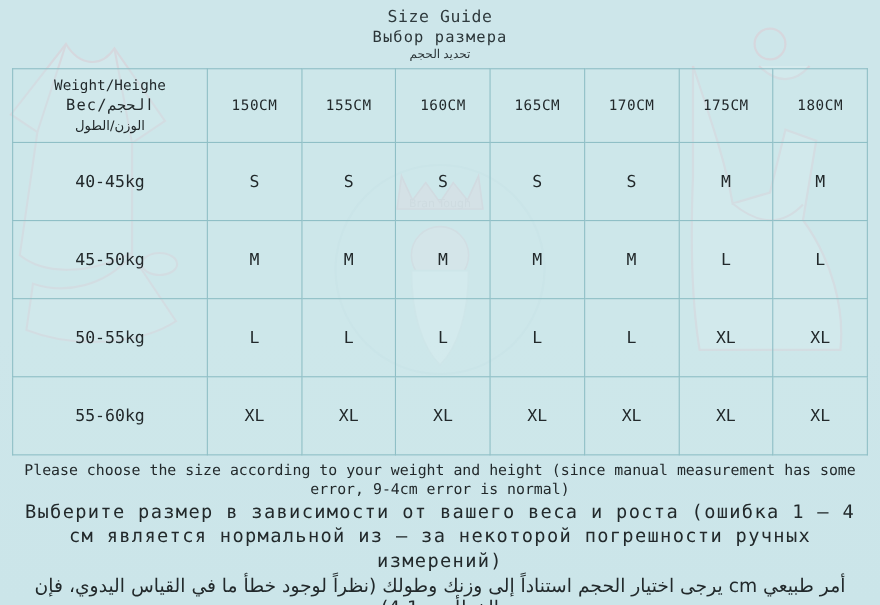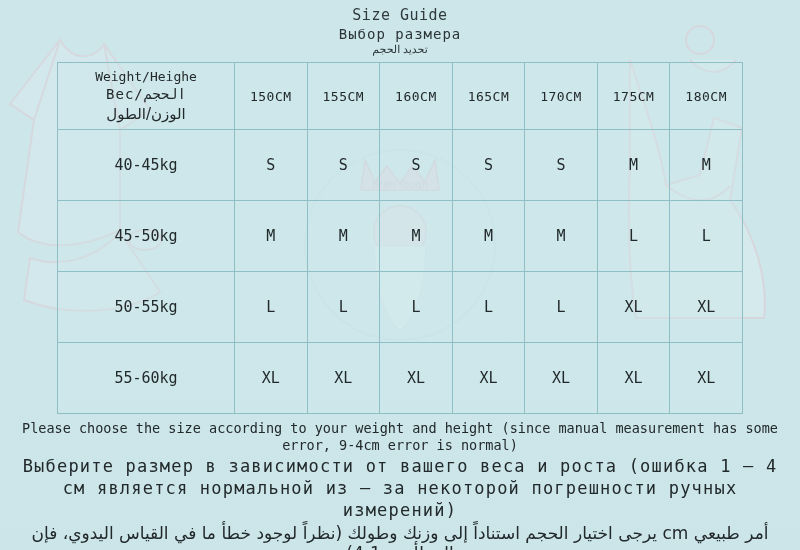--- a/index.html
+++ b/index.html
@@ -55,21 +55,21 @@
   .title-ar {
     font-family: Liberation Serif, serif;
     font-size: 11px;
     color: #2b3538;
     margin-top: 1px;
     direction: rtl;
     text-align: center;
   }
 
   table.size-table {
-    width: 686px;
+    width: 778px;
     margin: 6px auto 0 auto;
     border-collapse: collapse;
     table-layout: fixed;
   }
   table.size-table td, table.size-table th {
     border: 1px solid #8fbfc6;
     text-align: center;
     font-family: "DejaVu Sans Mono", monospace;
     font-size: 15px;
     color: #22292b;
@@ -81,21 +81,21 @@
     height: 62px;
     font-size: 13px;
   }
   .corner-cell {
     text-align: center;
     line-height: 1.35;
     padding: 2px 4px;
   }
   .corner-en { font-size: 13px; display:block; }
   .corner-ru { font-size: 14px; display:block; letter-spacing:1px; }
-  .corner-ar { font-size: 15px; display:block; font-family: "DejaVu Sans", sans-serif; direction: rtl;}
+  .corner-ar { font-size: 12px; display:block; font-family: "DejaVu Sans", sans-serif; direction: rtl;}
   .rowhead { font-size: 14px; }
   .hdr-size { letter-spacing: 0.5px; margin-top: 28px; }
 
   .notes {
     margin: 6px 10px 0 10px;
     text-align: center;
   }
   .note-en {
     font-family: "DejaVu Sans Mono", monospace;
     font-size: 13.5px;

